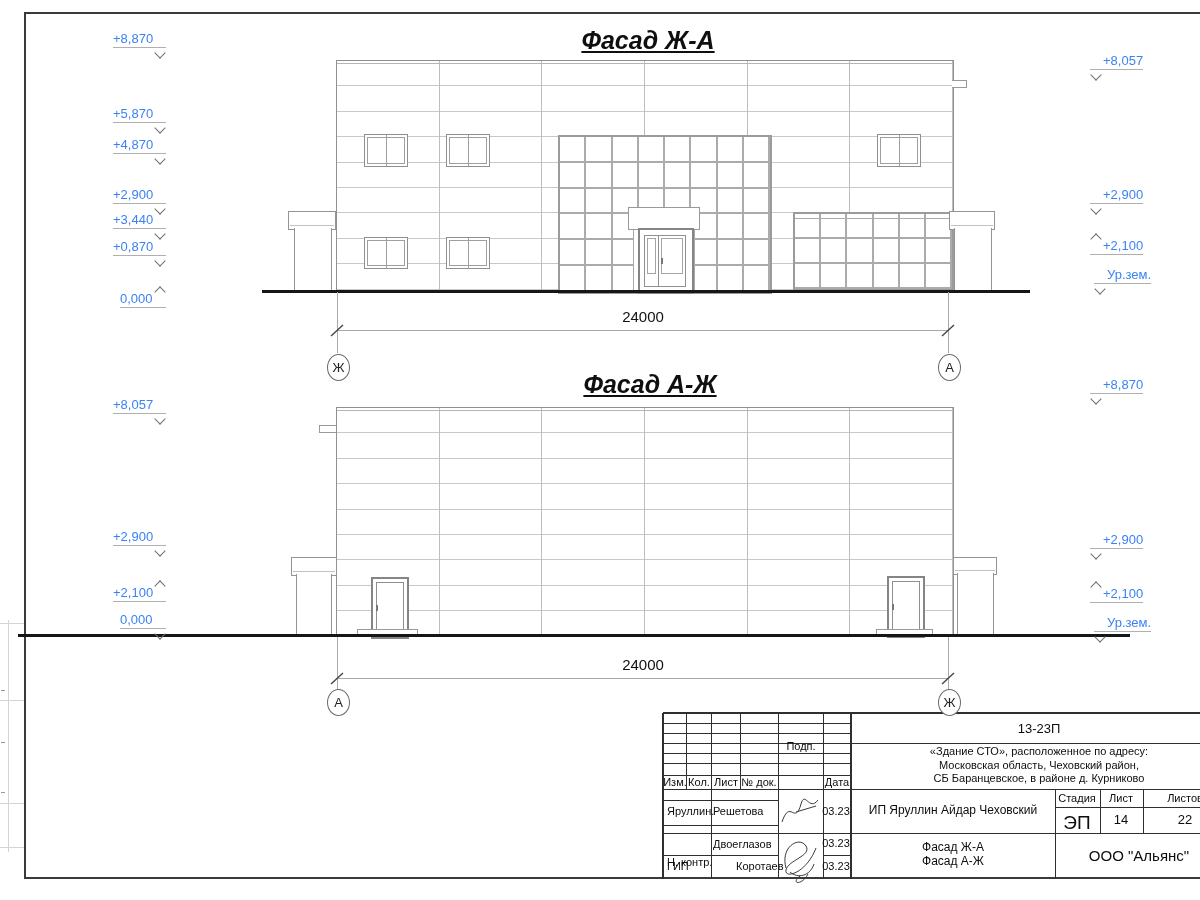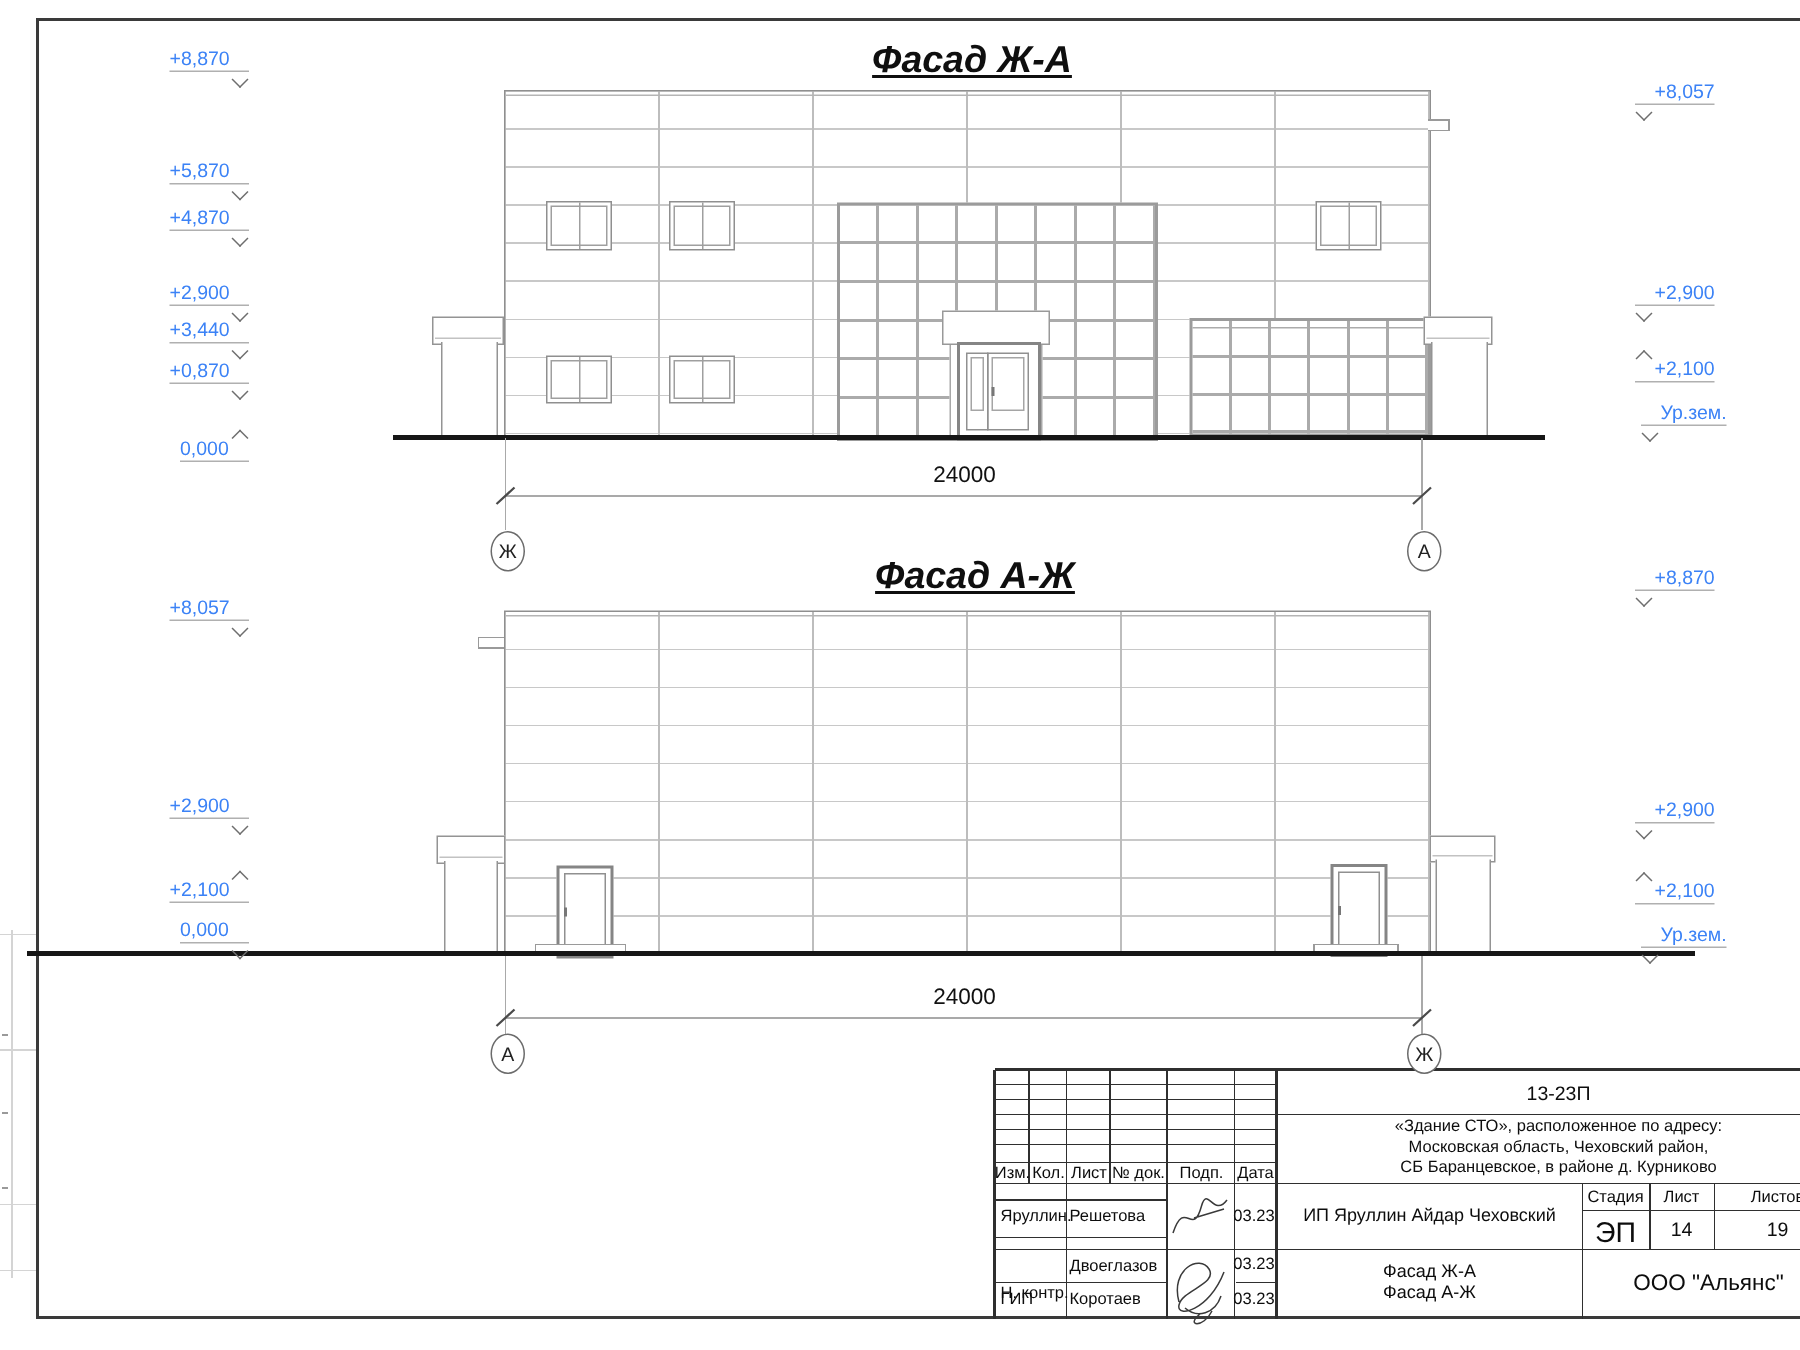--- a/index.html
+++ b/index.html
@@ -227,39 +227,39 @@
 
   <div class="tbt ctr" style="left:1039px;top:721px;font-size:13px">13-23П</div>
   <div class="tbt ctr" style="left:1039px;top:745px">«Здание СТО», расположенное по адресу:</div>
   <div class="tbt ctr" style="left:1039px;top:759px">Московская область, Чеховский район,</div>
   <div class="tbt ctr" style="left:1039px;top:772px">СБ Баранцевское, в районе д. Курниково</div>
 
   <div class="tbt ctr" style="left:675px;top:776px">Изм.</div>
   <div class="tbt ctr" style="left:699px;top:776px">Кол.</div>
   <div class="tbt ctr" style="left:726px;top:776px">Лист</div>
   <div class="tbt ctr" style="left:759px;top:776px">№ док.</div>
-  <div class="tbt ctr" style="left:801px;top:776px">Подп.</div>
+  <div class="tbt ctr" style="left:801px;top:740px">Подп.</div>
   <div class="tbt ctr" style="left:837px;top:776px">Дата</div>
 
   <div class="tbt" style="left:667px;top:805px">Яруллин.</div>
   <div class="tbt" style="left:713px;top:805px">Решетова</div>
   <div class="tbt ctr" style="left:836px;top:805px">03.23</div>
   <div class="tbt" style="left:667px;top:856px">Н. контр.</div>
   <div class="tbt" style="left:713px;top:838px">Двоеглазов</div>
   <div class="tbt ctr" style="left:836px;top:837px">03.23</div>
   <div class="tbt" style="left:667px;top:860px">ГИП</div>
-  <div class="tbt" style="left:713px;top:860px">Коротаев</div>
+  <div class="tbt" style="left:736px;top:860px">Коротаев</div>
   <div class="tbt ctr" style="left:836px;top:860px">03.23</div>
 
   <div class="tbt ctr" style="left:953px;top:803px;font-size:12px">ИП Яруллин Айдар Чеховский</div>
 
   <div class="tbt ctr" style="left:1077px;top:792px">Стадия</div>
   <div class="tbt ctr" style="left:1121px;top:792px">Лист</div>
   <div class="tbt ctr" style="left:1185px;top:792px">Листов</div>
   <div class="tbt ctr" style="left:1077px;top:812px;font-size:19px">ЭП</div>
   <div class="tbt ctr" style="left:1121px;top:812px;font-size:13px">14</div>
-  <div class="tbt ctr" style="left:1185px;top:812px;font-size:13px">19</div>
+  <div class="tbt ctr" style="left:1185px;top:812px;font-size:13px">22</div>
 
   <div class="tbt ctr" style="left:953px;top:840px;font-size:12px">Фасад Ж-А</div>
   <div class="tbt ctr" style="left:953px;top:854px;font-size:12px">Фасад А-Ж</div>
   <div class="tbt ctr" style="left:1139px;top:847px;font-size:15px">ООО "Альянс"</div>
 
 </div>
 
 </body></html>

